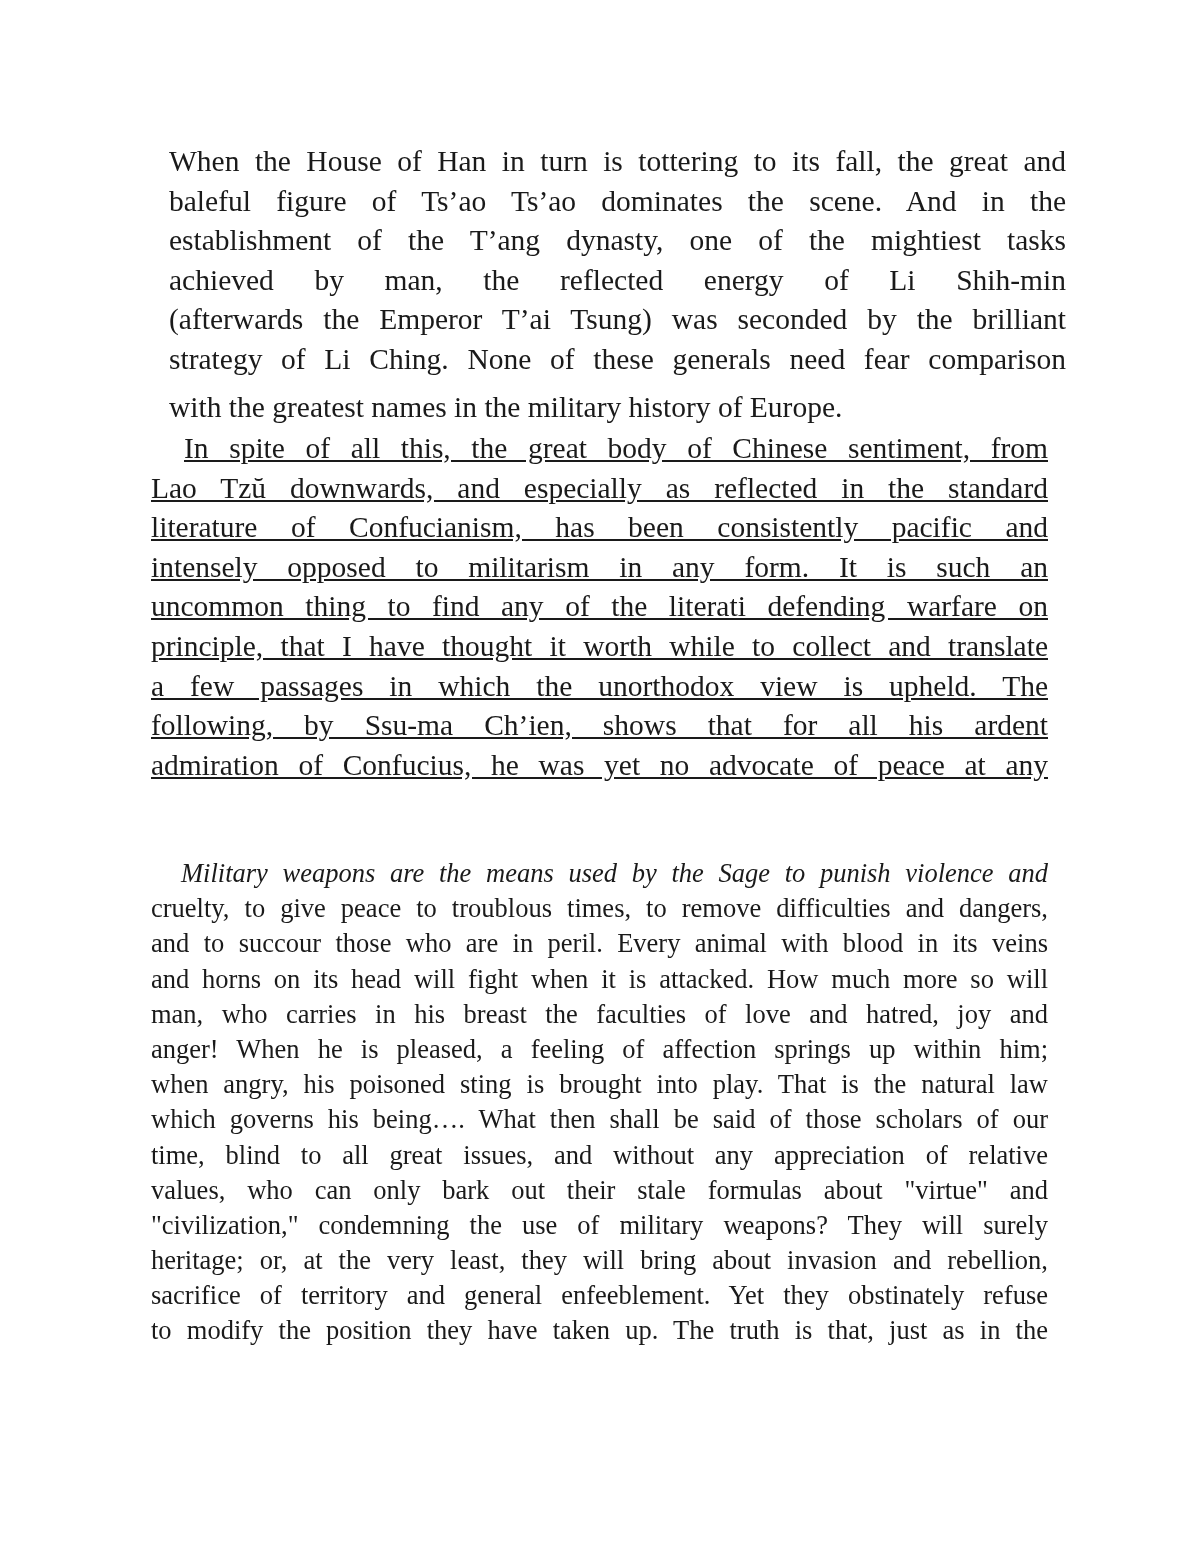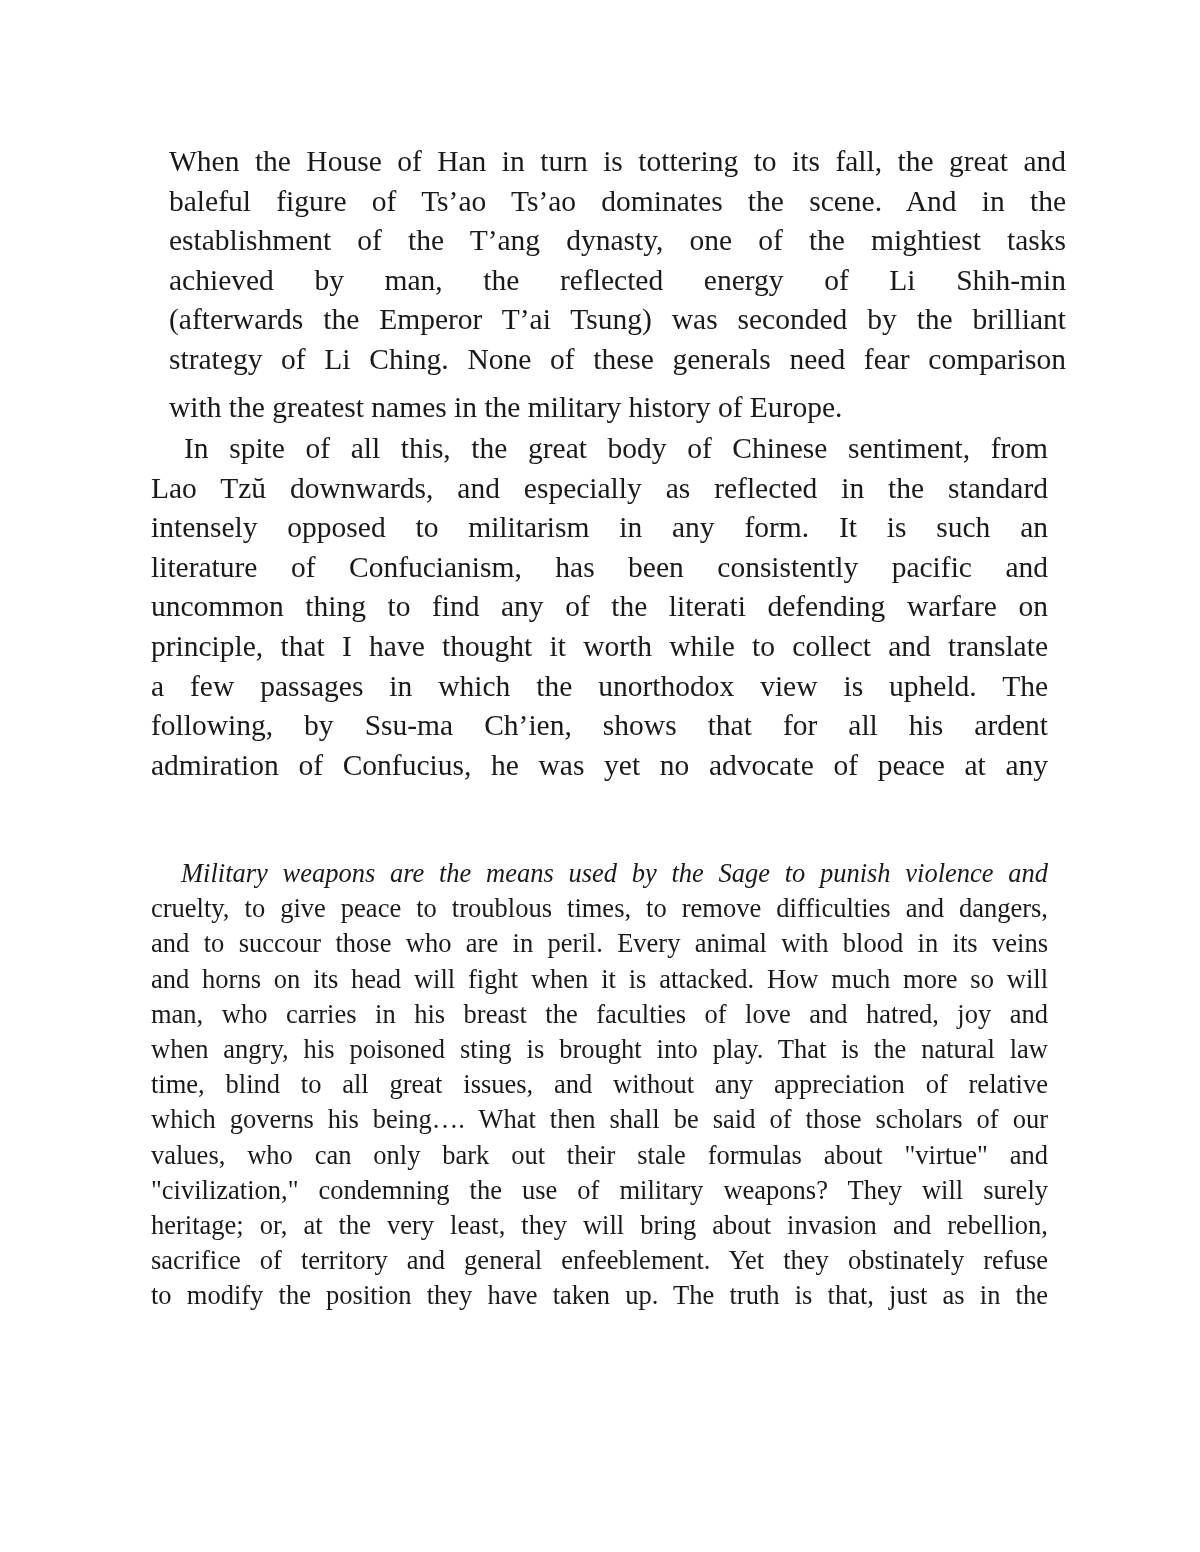--- a/index.html
+++ b/index.html
@@ -44,59 +44,60 @@
       height: 35.2px;
       white-space: nowrap;
       text-align: justify;
       text-align-last: justify;
     }
     .quote .line.indent {
       padding-left: 30px;
       font-style: italic;
     }
     #para1 { position: absolute; top: 142px; left: 18px; width: 897px; }
-    #para2 { position: absolute; top: 429px; left: 0; width: 897px; }
+    #para2 { position: absolute; top: 429px; left: 0; width: 897px; text-decoration: underline; }
     #quote1 { position: absolute; top: 856px; left: 0; width: 897px; }
   </style>
 </head>
 <body>
 
 <div class="page">
 
   <div id="para1" class="para-main">
     <span class="line">When the House of Han in turn is tottering to its fall, the great and</span>
     <span class="line">baleful figure of Ts’ao Ts’ao dominates the scene. And in the</span>
     <span class="line">establishment of the T’ang dynasty, one of the mightiest tasks</span>
     <span class="line">achieved by man, the reflected energy of Li Shih-min</span>
     <span class="line">(afterwards the Emperor T’ai Tsung) was seconded by the brilliant</span>
     <span class="line">strategy of Li Ching. None of these generals need fear comparison</span>
     <span class="line last">with the greatest names in the military history of Europe.</span>
   </div>
 
   <div id="para2" class="para-main">
     <span class="line indent">In spite of all this, the great body of Chinese sentiment, from</span>
     <span class="line">Lao Tzŭ downwards, and especially as reflected in the standard</span>
+    <span class="line">literature of Confucianism, has been consistently pacific and</span>
     <span class="line">intensely opposed to militarism in any form. It is such an</span>
-    <span class="line">literature of Confucianism, has been consistently pacific and</span>
     <span class="line">uncommon thing to find any of the literati defending warfare on</span>
     <span class="line">principle, that I have thought it worth while to collect and translate</span>
     <span class="line">a few passages in which the unorthodox view is upheld. The</span>
     <span class="line">following, by Ssu-ma Ch’ien, shows that for all his ardent</span>
     <span class="line">admiration of Confucius, he was yet no advocate of peace at any</span>
   </div>
 
   <div id="quote1" class="quote">
     <span class="line indent">Military weapons are the means used by the Sage to punish violence and</span>
     <span class="line">cruelty, to give peace to troublous times, to remove difficulties and dangers,</span>
     <span class="line">and to succour those who are in peril. Every animal with blood in its veins</span>
     <span class="line">and horns on its head will fight when it is attacked. How much more so will</span>
     <span class="line">man, who carries in his breast the faculties of love and hatred, joy and</span>
+    <span class="line">anger! When he is pleased, a feeling of affection springs up within him;</span>
     <span class="line">when angry, his poisoned sting is brought into play. That is the natural law</span>
+    <span class="line">which governs his being…. What then shall be said of those scholars of our</span>
     <span class="line">time, blind to all great issues, and without any appreciation of relative</span>
-    <span class="line">which governs his being…. What then shall be said of those scholars of our</span>
     <span class="line">values, who can only bark out their stale formulas about "virtue" and</span>
     <span class="line">"civilization," condemning the use of military weapons? They will surely</span>
     <span class="line">heritage; or, at the very least, they will bring about invasion and rebellion,</span>
     <span class="line">sacrifice of territory and general enfeeblement. Yet they obstinately refuse</span>
     <span class="line">to modify the position they have taken up. The truth is that, just as in the</span>
   </div>
 
 </div>
 
 </body></html>

